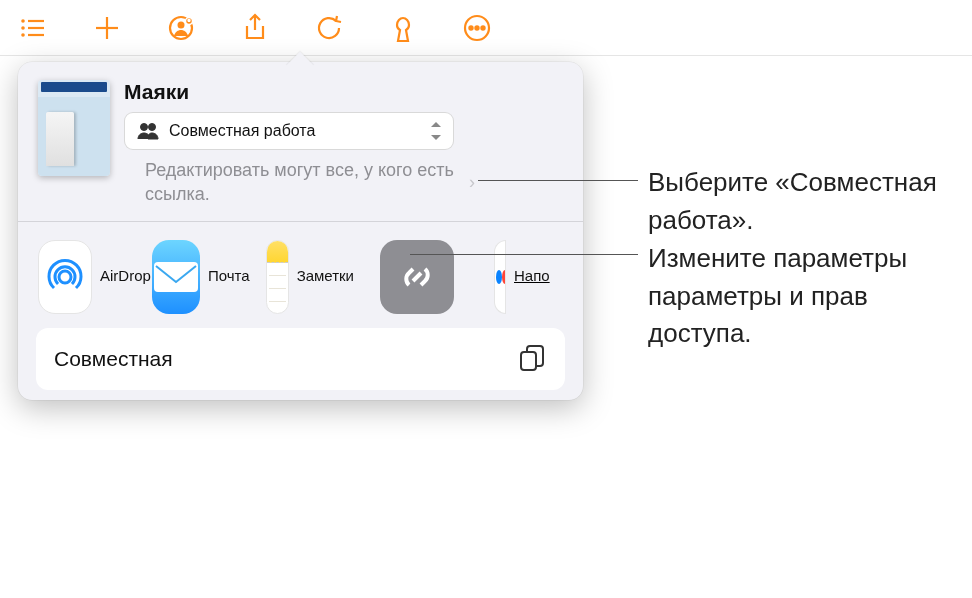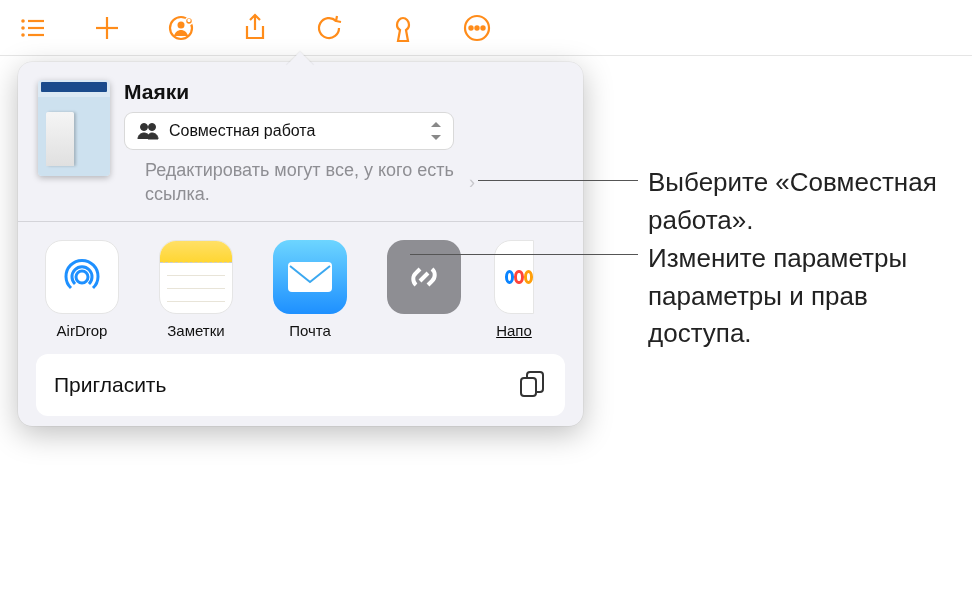--- a/index.html
+++ b/index.html
@@ -154,21 +154,21 @@
     
     
     .apps {
       display: flex;
       gap: 26px;
       padding: 18px 20px 14px;
       overflow: hidden;
     }
     .app {
       display: flex;
-      flex-direction: column;
+      flex-direction: row;
       align-items: center;
       gap: 8px;
       width: 88px;
       cursor: pointer;
       flex-shrink: 0;
     }
     .app.partial { width: 40px; text-decoration: underline; }
     .app-icon {
       width: 74px;
       height: 74px;
@@ -355,56 +355,56 @@
       <div class="app-icon ic-airdrop">
         <svg width="52" height="52" viewBox="0 0 52 52">
             <circle cx="26" cy="26" r="6"></circle>
             <path d="M15 37a16 16 0 1 1 22 0"></path>
             <path d="M19 33a10 10 0 1 1 14 0"></path>
           </svg>
       </div>
       <div class="app-label">AirDrop</div>
     </div>
     <div class="app">
+      <div class="app-icon ic-mail">
+        <svg width="48" height="34" viewBox="0 0 48 34">
+            <rect x="2" y="2" width="44" height="30" rx="4"></rect>
+            <path d="M4 6l20 16L44 6" fill="none" stroke="#3ba8f0" stroke-width="2"></path>
+          </svg>
+      </div>
+      <div class="app-label">Почта</div>
+    </div>
+    <div class="app">
       <div class="app-icon ic-notes">
         <div class="top"></div>
         <div class="line"></div>
           <div class="line"></div>
           <div class="line"></div>
       </div>
       <div class="app-label">Заметки</div>
     </div>
     <div class="app">
-      <div class="app-icon ic-mail">
-        <svg width="48" height="34" viewBox="0 0 48 34">
-            <rect x="2" y="2" width="44" height="30" rx="4"></rect>
-            <path d="M4 6l20 16L44 6" fill="none" stroke="#3ba8f0" stroke-width="2"></path>
-          </svg>
-      </div>
-      <div class="app-label">Почта</div>
-    </div>
-    <div class="app">
       <div class="app-icon ic-link">
         <svg width="44" height="44" viewBox="0 0 44 44">
             <path d="M18 26l8-8M14 30a8 8 0 0 1 0-12l4-4M30 14a8 8 0 0 1 0 12l-4 4"></path>
           </svg>
       </div>
     </div>
     <div class="app partial">
       <div class="app-icon ic-remind">
         <div class="dot" style="border-color:#0a84ff"></div>
         <div class="dot" style="border-color:#ff453a"></div>
         <div class="dot" style="border-color:#ff9f0a"></div>
       </div>
       <div class="app-label">Напо</div>
     </div>
   </div>
 
   <div class="copy-row">
-    <span class="txt">Пригласить</span>
+    <span class="txt">Совместная</span>
     <svg width="30" height="30" viewBox="0 0 30 30">
         <rect x="4" y="8" width="15" height="18" rx="3"></rect>
         <path d="M10 8V5a3 3 0 0 1 3-3h10a3 3 0 0 1 3 3v14a3 3 0 0 1-3 3h-3"></path>
       </svg>
   </div>
 </div>
 
 <div class="callout-line" style="left:478px; top:180px; width:160px;"></div>
 <div class="callout-line" style="left:410px; top:254px; width:228px;"></div>
 

